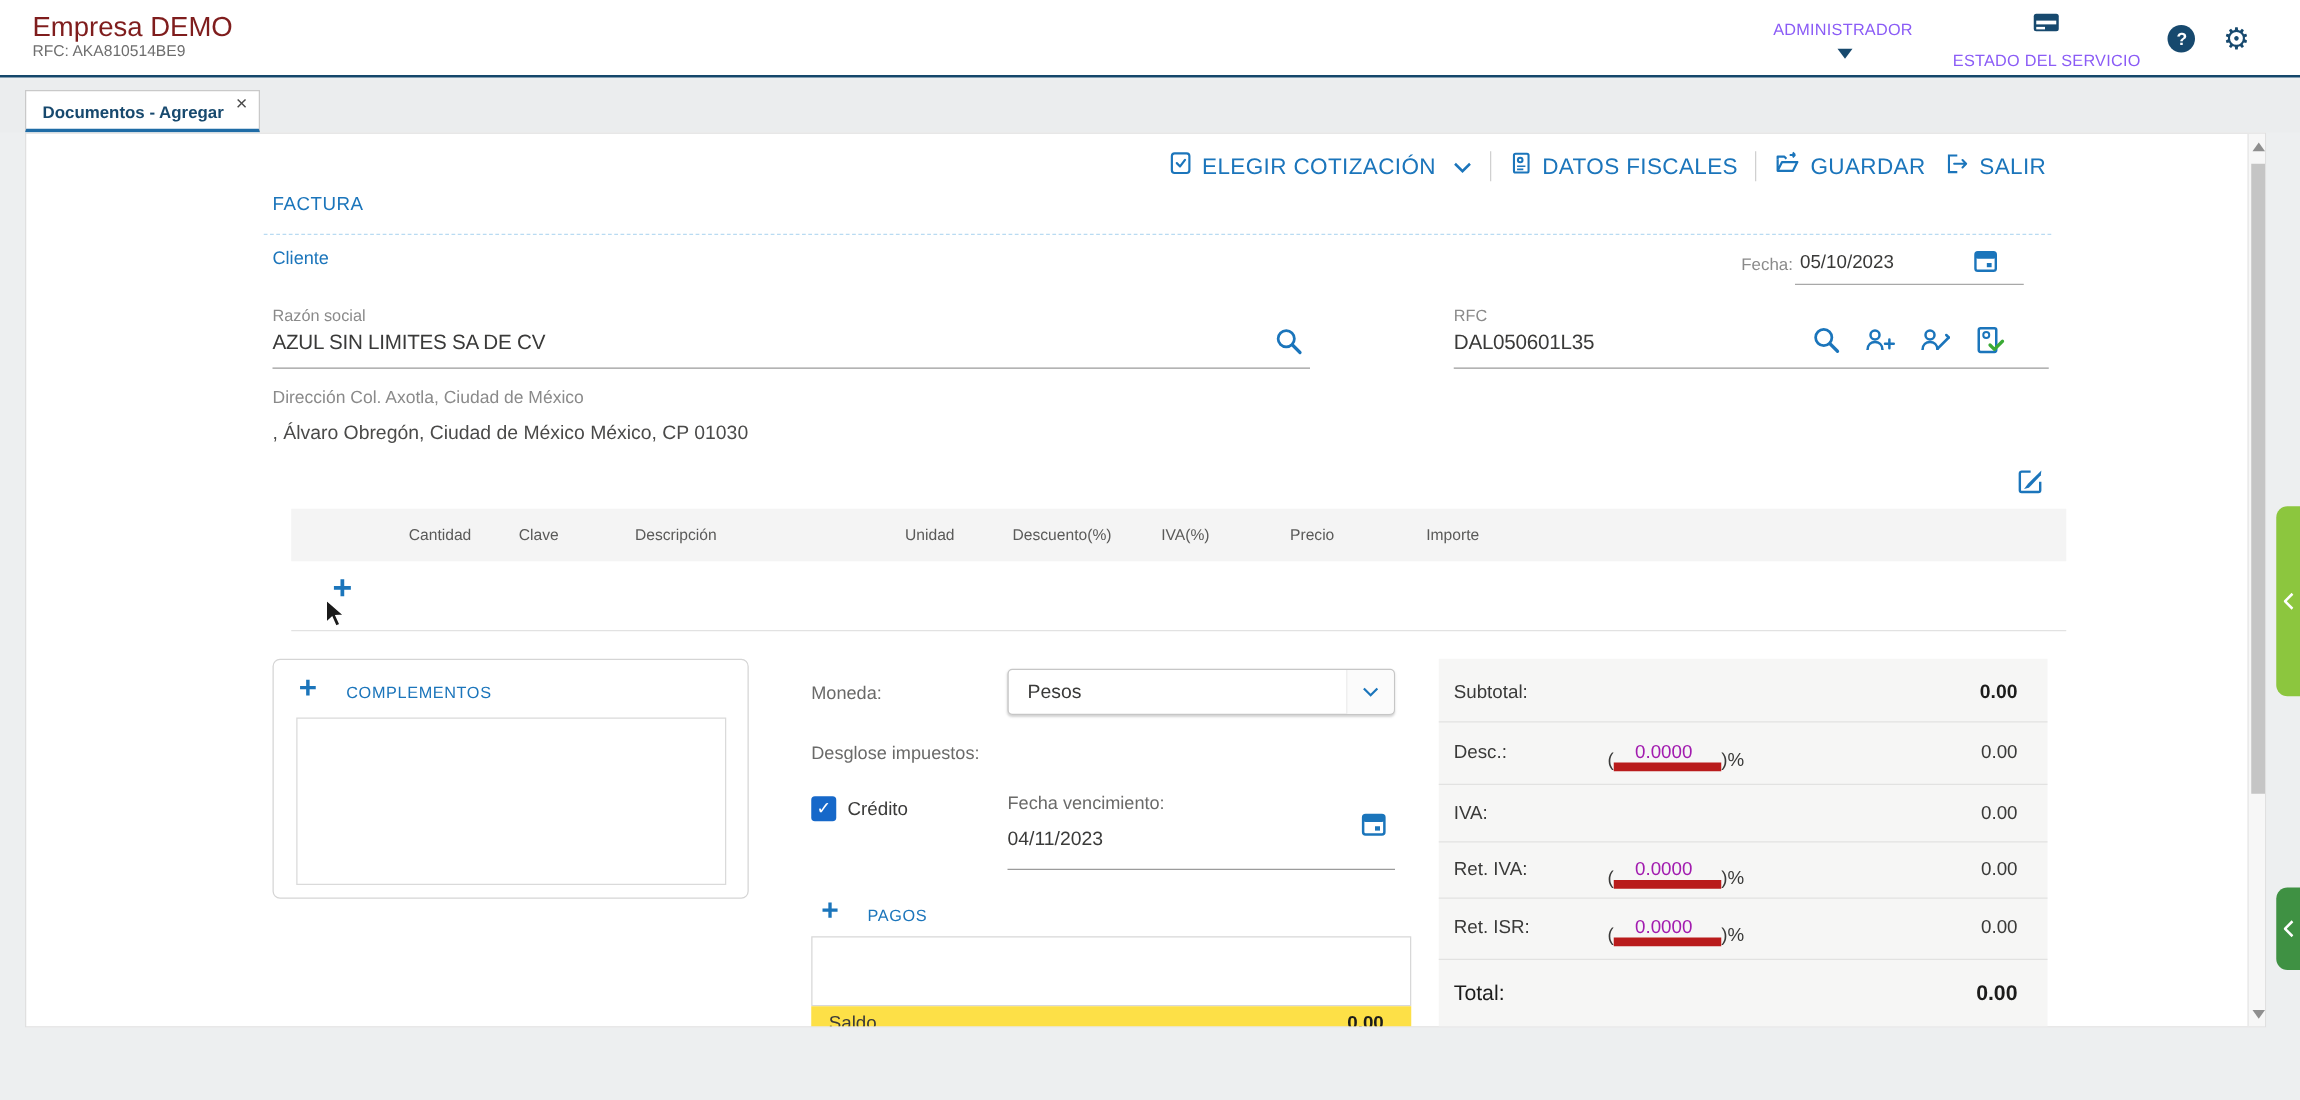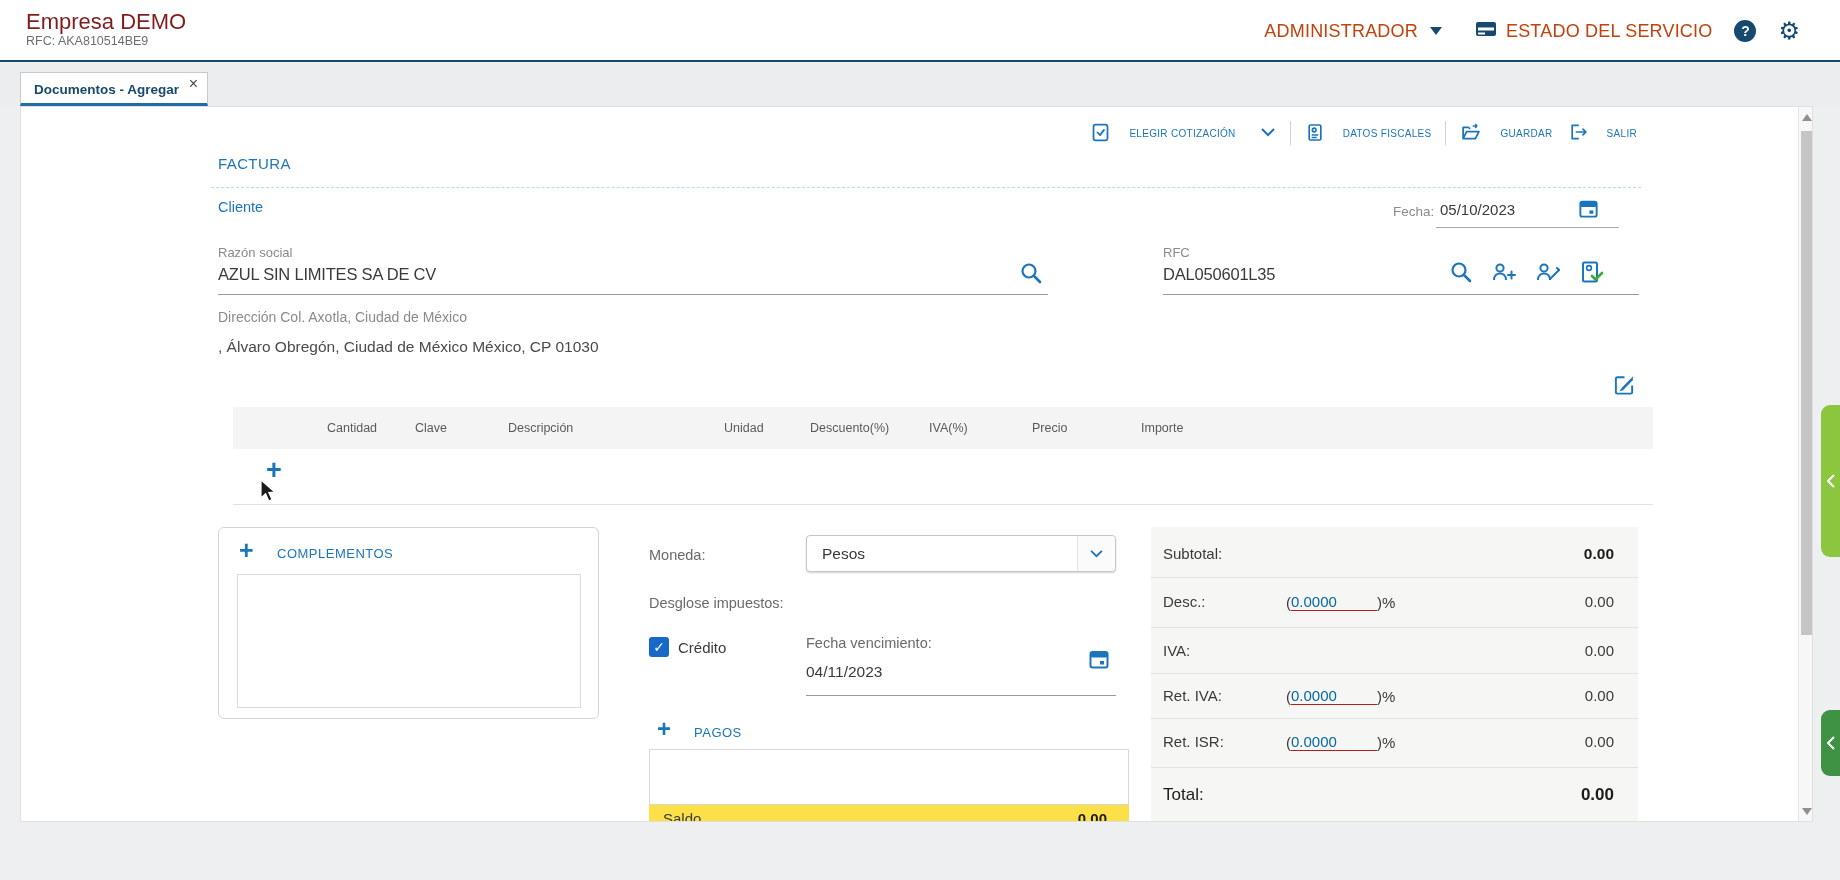--- a/index.html
+++ b/index.html
@@ -6,40 +6,40 @@
   html,body { background:#e7e9ea; }
   .screen { position:relative; width:1840px; height:880px; background:#edeff0;
             font-family:"Liberation Sans", sans-serif; overflow:hidden; color:#3a3a39; }
 
   
   .topbar { position:absolute; left:0; top:0; width:1840px; height:62px; background:#fff;
             border-bottom:2px solid #14476b; }
   .company-name { position:absolute; left:26px; top:9px; font-size:22px; color:#7f1d1d; }
   .company-rfc  { position:absolute; left:26px; top:34px; font-size:12.5px; color:#6e6e6e; }
   .topbar-right { position:absolute; right:40px; top:0; height:62px; display:flex; align-items:center; gap:22px; }
-  .topbar-link { display:flex; align-items:center; gap:8px; font-size:18px; color:#c2410c; letter-spacing:.2px; cursor:default; }
+  .topbar-link { display:flex; align-items:center; gap:8px; font-size:13px; color:#8b5cf6; letter-spacing:.2px; cursor:default;flex-direction:column; }
   .caret-down { width:0; height:0; border-left:6px solid transparent; border-right:6px solid transparent; border-top:8px solid #17496e; margin-left:4px; }
   .help-circle { width:22px; height:22px; border-radius:50%; background:#17496e; color:#fff;
                  font-size:14px; font-weight:bold; display:flex; align-items:center; justify-content:center; }
   .gear { font-family:"DejaVu Sans", sans-serif; font-size:24px; color:#17496e; line-height:1; }
 
   
   .tabstrip { position:absolute; left:0; top:64px; width:1840px; height:42px; background:#ebedee; }
   .tab-active { position:absolute; left:20px; top:72px; width:188px; height:34px; background:#fff;
                 border:1px solid #c9c9c9; border-bottom:3px solid #1f6ca6; }
   .tab-label { position:absolute; left:13px; top:9px; font-size:13.5px; color:#17496e; font-weight:bold; }
   .tab-close { position:absolute; right:9px; top:2px; font-size:16px; color:#4a4a4a; cursor:default; }
 
   
   .card { position:absolute; left:20px; top:106px; width:1793px; height:716px; background:#fff;
           border:1px solid #e0e0e0; overflow:hidden; }
 
   
   .toolbar { position:absolute; top:10px; right:175px; height:32px; display:flex; align-items:center; gap:14px; }
-  .tb-item { display:flex; align-items:center; gap:18px; color:#1b75bb; font-size:10px; letter-spacing:.3px; cursor:default; }
+  .tb-item { display:flex; align-items:center; gap:7px; color:#1b75bb; font-size:18px; letter-spacing:.3px; cursor:default; }
   .tb-div { width:1px; height:24px; background:#d0d0d0; }
 
   
   .factura-title { position:absolute; left:197px; top:48px; font-size:15px; color:#1b75bb; letter-spacing:.4px; }
   .factura-underline { position:absolute; left:190px; top:80px; width:1430px; border-top:1px dashed #b9dbf2; }
   .cliente-heading { position:absolute; left:197px; top:92px; font-size:14.5px; color:#1b75bb; }
 
   
   .fecha-label { position:absolute; left:1372px; top:97px; font-size:13.5px; color:#8a8a8a; }
   .fecha-value { position:absolute; left:1419px; top:94px; font-size:15px; color:#3a3a39; }
@@ -89,21 +89,21 @@
   .saldo-label { position:absolute; left:14px; top:5px; font-size:15px; color:#3a3a39; }
   .saldo-value { position:absolute; right:22px; top:5px; font-size:15px; font-weight:bold; color:#1c1c1b; }
 
   
   .totals { position:absolute; left:1130px; top:420px; width:487px; height:296px; background:#f6f6f5; }
   .t-row { position:absolute; left:0; width:100%; }
   .t-label { position:absolute; left:12px; font-size:15px; color:#3a3a39; }
   .t-value { position:absolute; right:24px; font-size:15px; color:#3a3a39; }
   .t-sep { position:absolute; left:0; width:100%; height:1px; background:#e2e2e1; }
   .pct-group { position:absolute; left:135px; display:flex; align-items:flex-end; font-size:15px; color:#3a3a39; }
-  .pct-field { width:86px; border-bottom:1px solid #b91c1c; text-align:left; padding-right:6px; font-size:15px; color:#0369a1; }
+  .pct-field { width:86px; border-bottom:7px solid #b91c1c; text-align:center; padding-right:6px; font-size:15px; color:#a21caf; }
   .bold { font-weight:bold; color:#1c1c1b; }
   .t-total-label { position:absolute; left:12px; font-size:17px; color:#1c1c1b; }
   .t-total-value { position:absolute; right:24px; font-size:17px; font-weight:bold; color:#1c1c1b; }
 
   
   .scrollbar { position:absolute; left:1777px; top:0; width:16px; height:714px; background:#f7f7f7; border-left:1px solid #e6e6e6; }
   .sb-up, .sb-down { position:absolute; left:0; width:16px; height:20px; display:flex; align-items:center; justify-content:center; }
   .sb-up { top:0; } .sb-down { bottom:0; }
   .tri-up { width:0; height:0; border-left:5px solid transparent; border-right:5px solid transparent; border-bottom:7px solid #8f8f8f; }
   .tri-down { width:0; height:0; border-left:5px solid transparent; border-right:5px solid transparent; border-top:7px solid #8f8f8f; }

